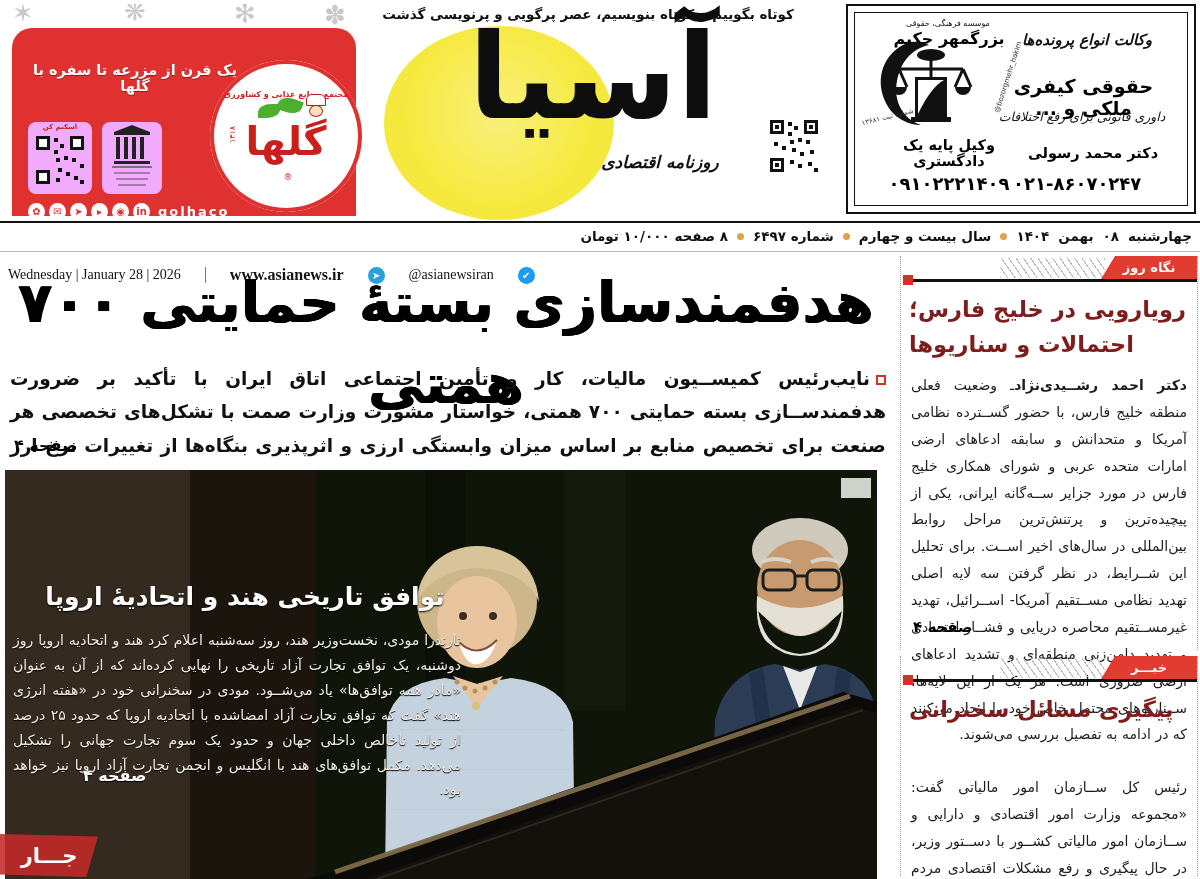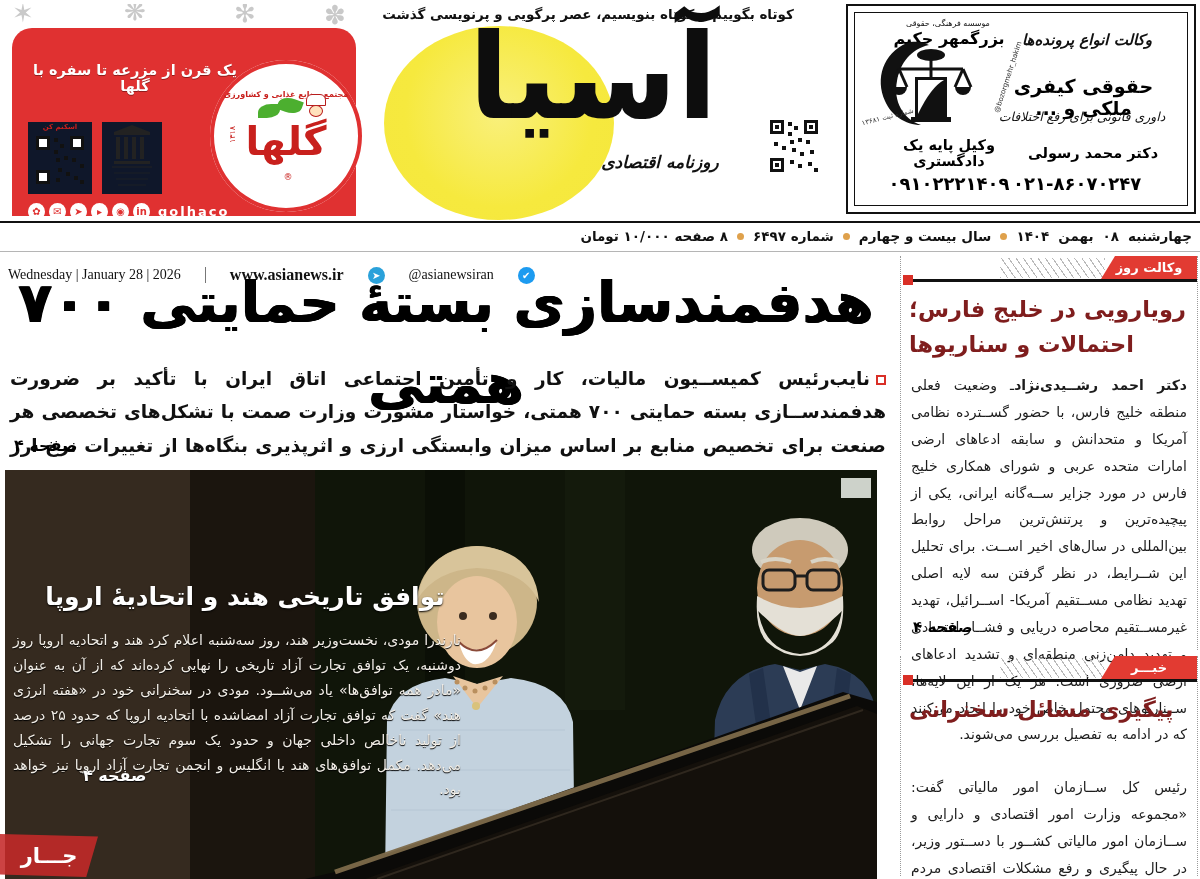--- a/index.html
+++ b/index.html
@@ -28,21 +28,21 @@
     left:198px; top:32px; width:152px; height:152px; border-radius:50%;
     background:#fff; box-shadow:0 0 0 4px #e03131 inset;
   }
   #golha-brand { left:0; top:58px; width:152px; text-align:center; color:#c8201d; font-weight:900; font-size:40px; }
   #golha-brand-tag { left:6px; top:30px; width:140px; text-align:center; color:#c8201d; font-size:8px; font-weight:bold; }
   #golha-reg { left:8px; top:112px; width:140px; text-align:center; color:#c8201d; font-size:9px; }
   #golha-year { left:14px; top:70px; color:#c8201d; font-size:8px; transform:rotate(-90deg); }
   .leaf { position:absolute; background:#4caf2f; border-radius:60% 0 60% 0; }
   #chef-hat { left:96px; top:34px; width:20px; height:12px; background:#fff; border:1.5px solid #b71c1c; border-radius:6px 6px 0 0; }
   #chef-face { left:99px; top:45px; width:14px; height:12px; background:#ffe2bd; border:1px solid #b71c1c; border-radius:50%; }
-  .whitebox { background:#0f172a; border-radius:0; }
+  .whitebox { background:#f0abfc; border-radius:8px; }
   #golha-qr-box { left:16px; top:94px; width:64px; height:72px; }
   #golha-qr-cap { left:0; top:1px; width:64px; text-align:center; font-size:7px; color:#c8201d; font-weight:bold; }
   #golha-unesco-box { left:90px; top:94px; width:60px; height:72px; }
   #golha-social { left:16px; top:172px; height:22px; display:flex; align-items:center; gap:4px; }
   .soc {
     width:17px; height:17px; border-radius:50%; background:#fff; color:#e03131;
     font-size:10px; font-weight:bold; display:flex; align-items:center; justify-content:center;
   }
   #golha-handle { color:#fff; font-weight:bold; font-size:13px; letter-spacing:2px; margin-left:4px; }
 
@@ -391,21 +391,21 @@
   </div>
 
   <div id="watermark" class="abs">
     <span>جـــار</span>
   </div>
 
   <div id="sidebar" class="abs">
 
     <div class="section" style="top:0; height:394px;">
       <div class="hatch"></div>
-      <div class="red-tab">وکالت روز</div>
+      <div class="red-tab">نگاه روز</div>
       <div class="black-rule"></div>
       <div class="rule-square"></div>
       <div class="sec-headline" style="top:36px">
         <div>رویارویی در خلیج فارس؛</div>
         <div>احتمالات و سناریوها</div>
       </div>
       <div class="sec-body" style="top:116px">
         <b>دکتر احمد رشــیدی‌نژاد</b><span>ـ وضعیت فعلی منطقه خلیج فارس، با حضور گســترده نظامی آمریکا و متحدانش و سابقه ادعاهای ارضی امارات متحده عربی و شورای همکاری خلیج فارس در مورد جزایر ســه‌گانه ایرانی، یکی از پیچیده‌ترین و پرتنش‌ترین مراحل روابط بین‌المللی در سال‌های اخیر اســت. برای تحلیل این شــرایط، در نظر گرفتن سه لایه اصلی تهدید نظامی مســتقیم آمریکا- اســرائیل، تهدید غیرمســتقیم محاصره دریایی و فشــار اقتصادی و تهدید دامن‌زنی منطقه‌ای و تشدید ادعاهای ارضی ضروری است. هر یک از این لایه‌ها، ســناریوهای محتمل خاص خود را ایجاد می‌کنند که در ادامه به تفصیل بررسی می‌شوند.</span>
       </div>
       <div class="sec-pageref" style="top:362px">صفحه ۴</div>

